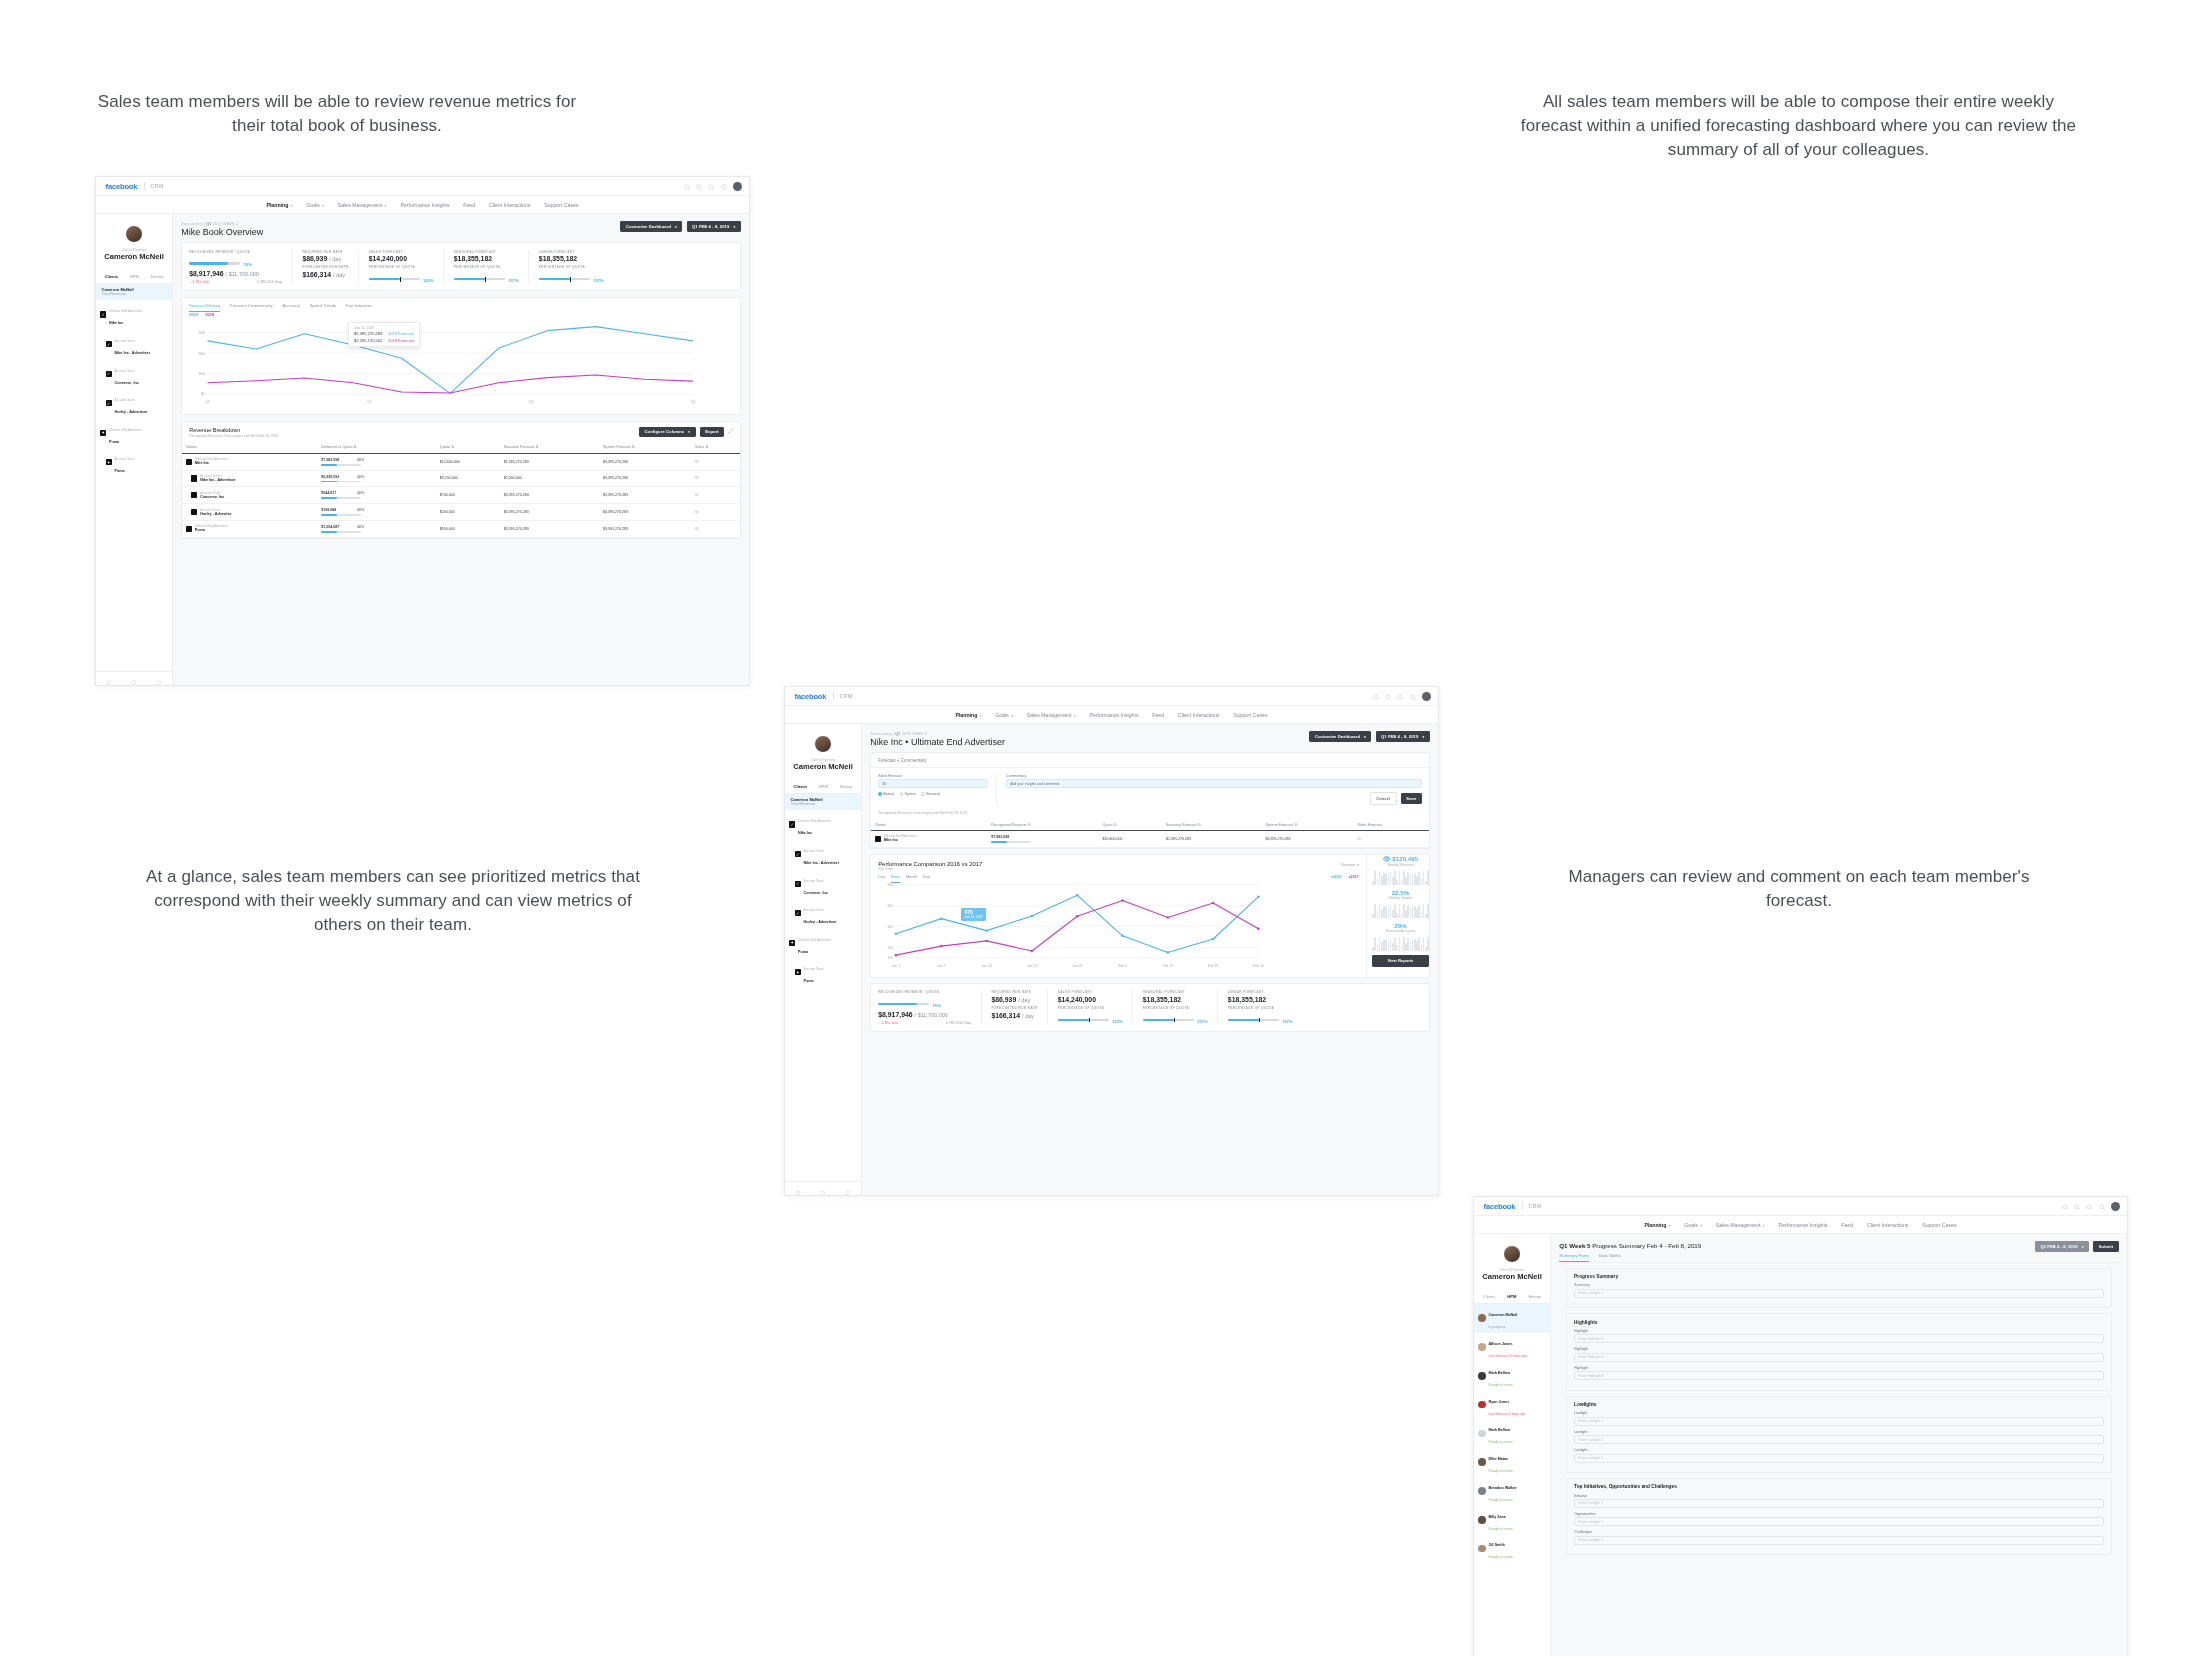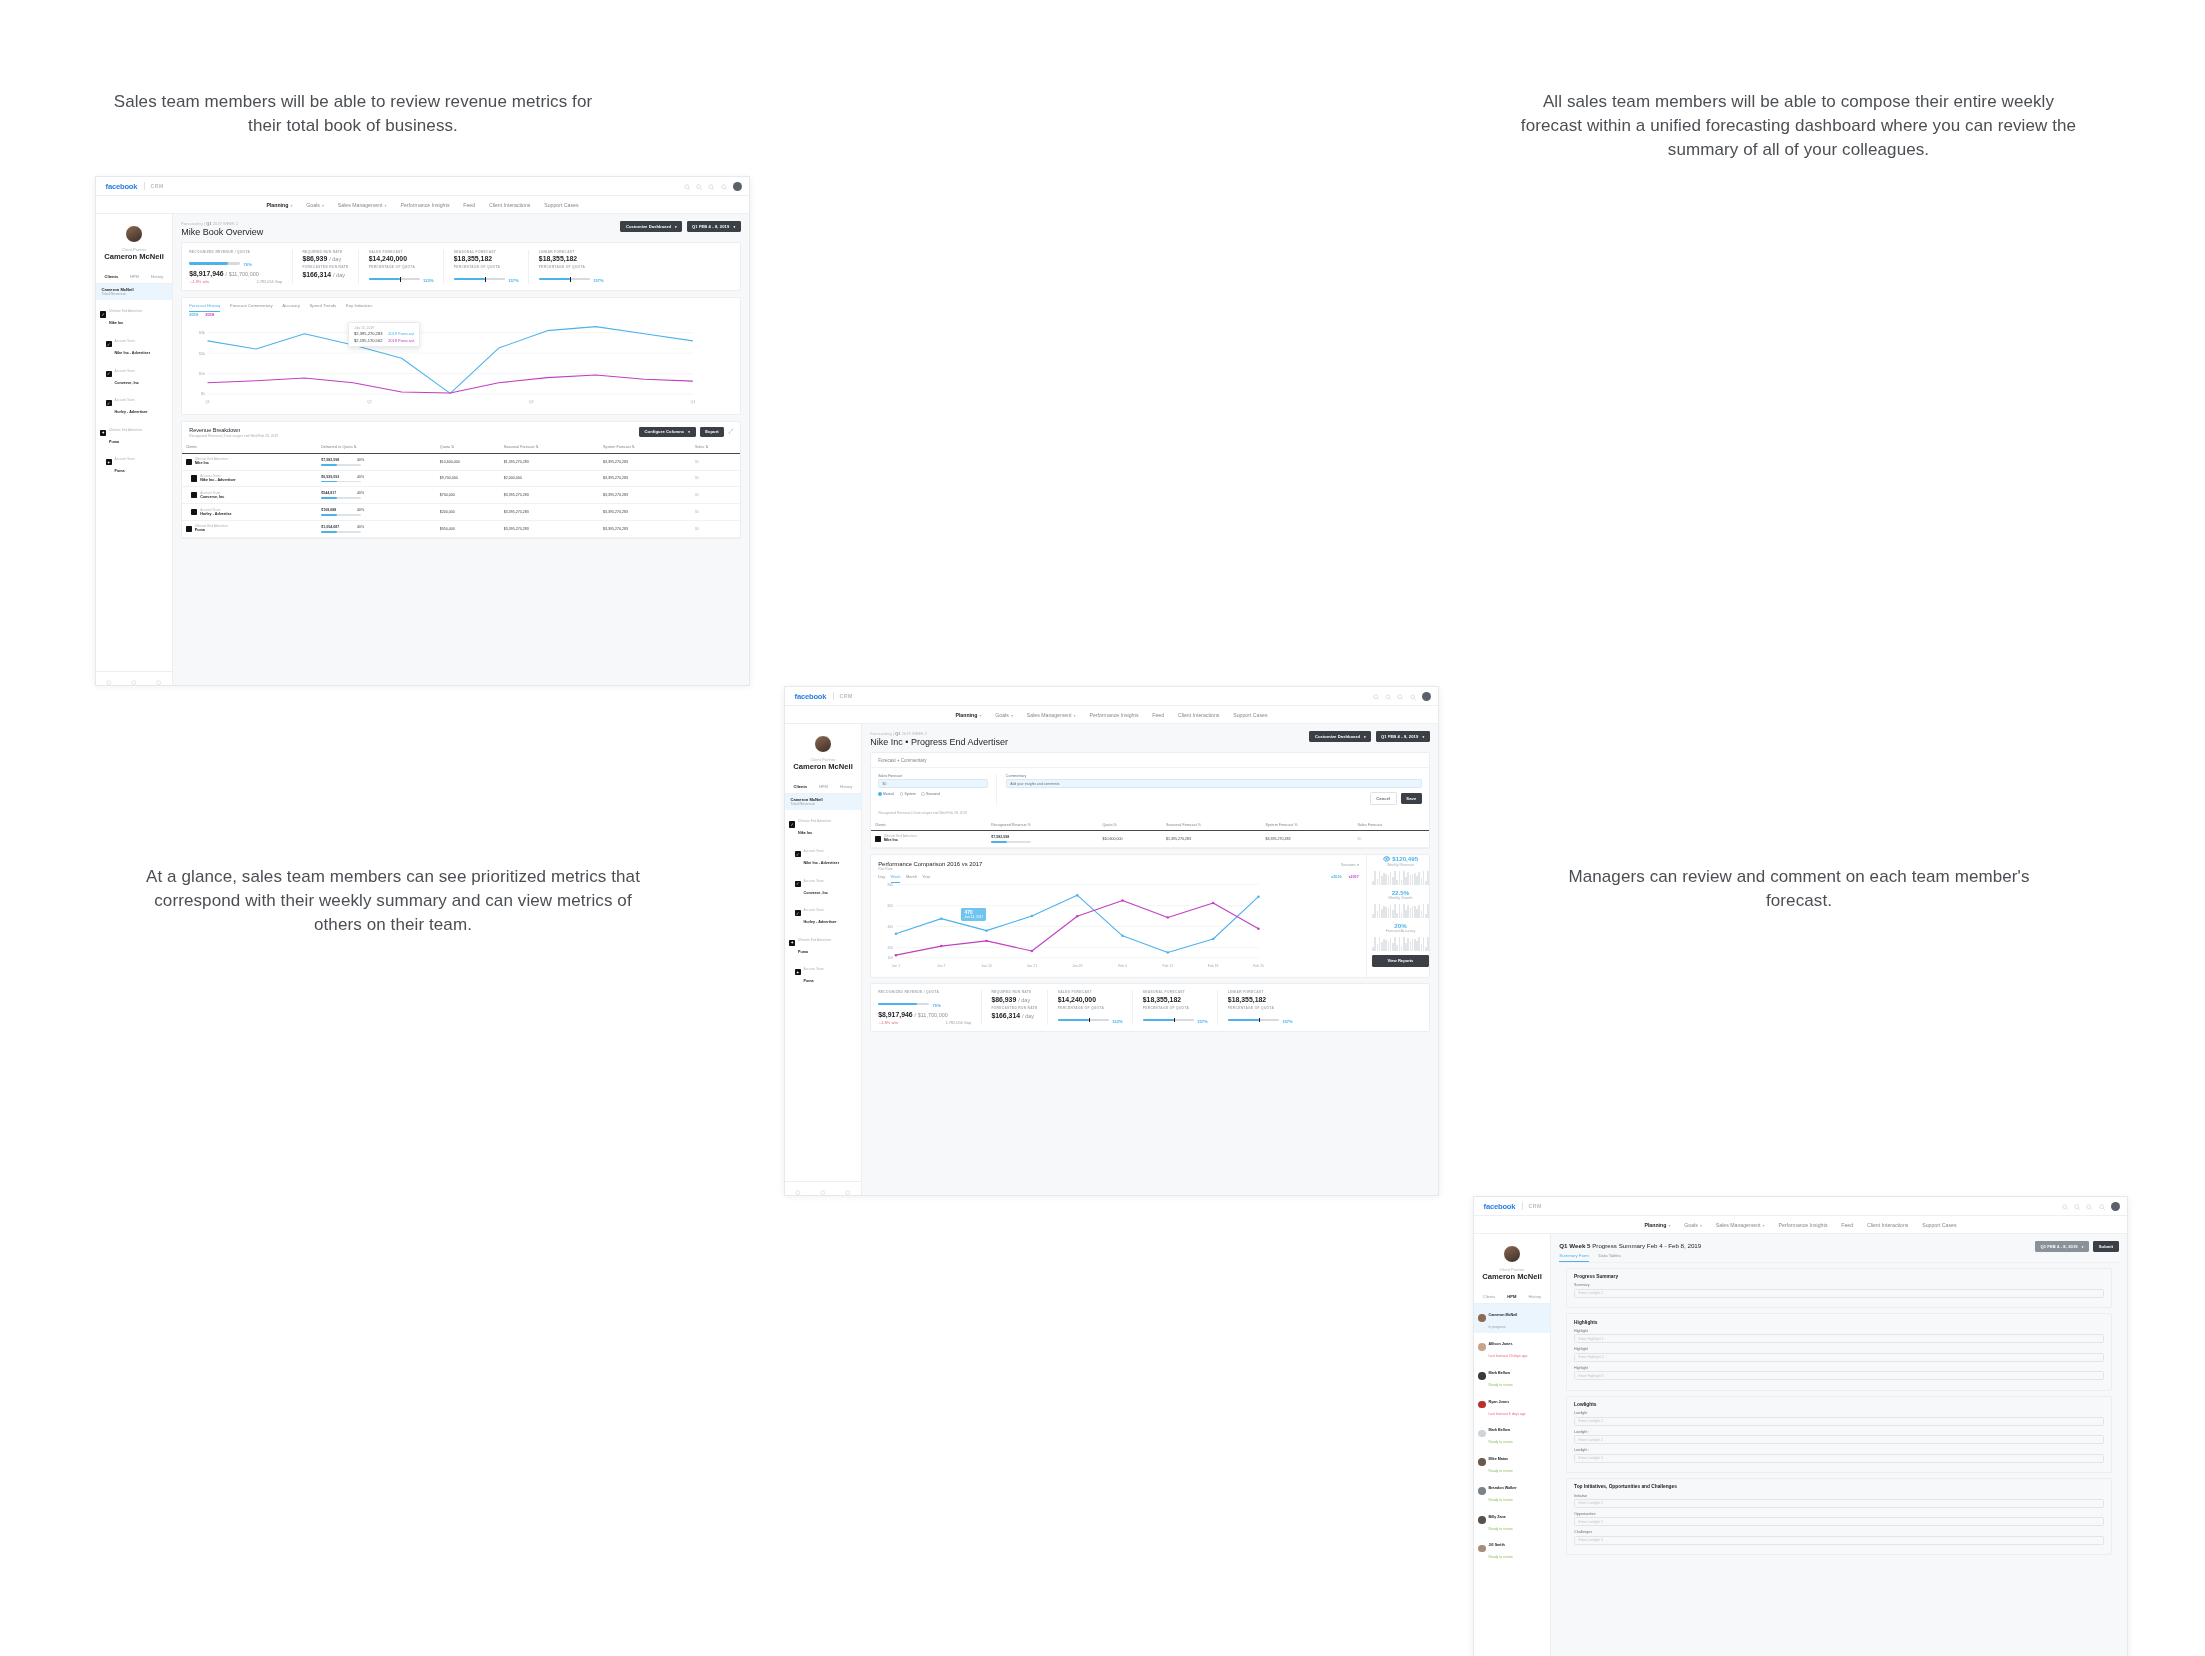--- a/index.html
+++ b/index.html
@@ -129,21 +129,21 @@
   .rt-side .v{font-size:6.2px;font-weight:700;color:#4db2ec;}
   .rt-side .k{font-size:3.6px;color:#a7acb1;text-align:center;}
   .viewrep{background:#3b4046;color:#fff;font-size:4.1px;font-weight:700;text-align:center;
      padding:3.4px 0;border-radius:1.4px;margin-top:4.1px;}
 </style>
 </head>
 <body>
 
 <div class="board">
 
-  <div class="panel caption" style="left:96px;top:90px;width:482px;margin-left:16px;">Sales team members will be able to review revenue metrics for their total book of business.</div>
+  <div class="panel caption" style="left:96px;top:90px;width:482px;">Sales team members will be able to review revenue metrics for their total book of business.</div>
   <div class="panel caption" style="left:1516px;top:90px;width:565px;">All sales team members will be able to compose their entire weekly forecast within a unified forecasting dashboard where you can review the summary of all of your colleagues.</div>
   <div class="panel caption" style="left:138px;top:865px;width:510px;">At a glance, sales team members can see prioritized metrics that correspond with their weekly summary and can view metrics of others on their team.</div>
   <div class="panel caption" style="left:868px;top:865px;width:427px;">History of commentary and contextual performance data.</div>
   <div class="panel caption" style="left:1551px;top:865px;width:496px;">Managers can review and comment on each team member's forecast.</div>
 
   <div class="panel shot" id="p1" style="left:95px;top:176px;width:655px;height:510px;">
       <div class="fbbar">
     <span class="fblogo">facebook</span>
     <span class="fbdiv"></span>
     <span class="crm">CRM</span>
@@ -526,21 +526,21 @@
               </svg></i>
             <i><svg viewBox="0 0 16 16" width="6.2" height="6.2">
                 <circle cx="7" cy="7" r="5" fill="none" stroke="#9aa0a6" stroke-width="1.8"></circle>
               </svg></i>
     </div>
         </div>
  <div class="main">
   <div class="hdr-row">
             <div>
     <div class="crumb">Forecasting  | <b>Q1</b> 2019 WEEK 2</div>
-    <div class="ptitle">Nike Inc • Progress End Advertiser</div>
+    <div class="ptitle">Nike Inc • Ultimate End Advertiser</div>
             </div>
    <div class="btns">
               <span class="btn"><span class="cr">Customize Dashboard</span></span>
     <span class="btn"><span class="cr">Q1 FEB 4 - 8, 2019</span></span>
             </div>
           </div>
   <div class="card">
             <div class="sect-t" style="font-size:4.5px;color:#7e848a;border-bottom:0.7px solid #f0f1f3;padding-bottom:4.1px">Forecast + Commentary</div>
    <div style="display:flex;padding:5.5px 6.9px;gap:8.3px">
      <div style="width:110px">

